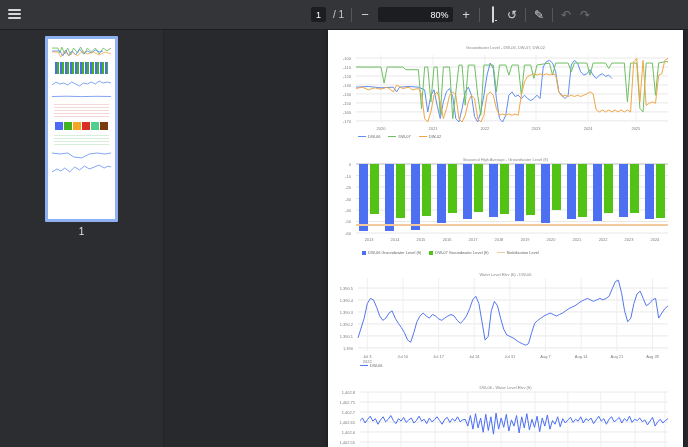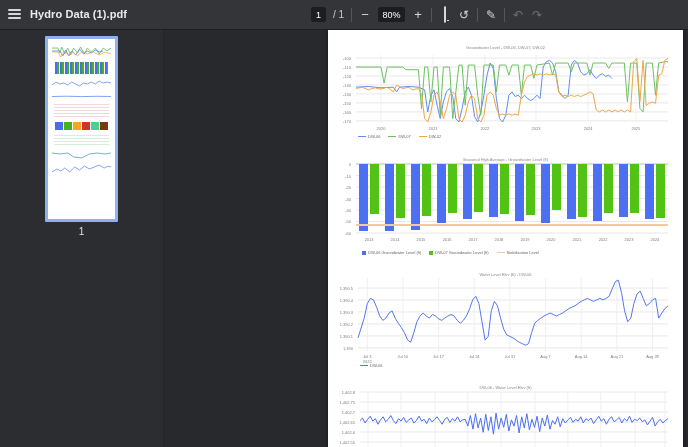--- a/index.html
+++ b/index.html
@@ -11,21 +11,21 @@
            border-bottom:1px solid #1d1e21;z-index:30;}
   .menu-btn{position:absolute;left:8px;top:9px;width:13px;height:10px;display:flex;
             flex-direction:column;justify-content:space-between;cursor:pointer;}
   .menu-btn i{display:block;height:1.6px;background:#d6d8db;border-radius:1px;}
   .doc-title{position:absolute;left:30px;top:0;height:29px;line-height:29px;color:#e9eaee;
              font-size:11px;font-weight:600;letter-spacing:.1px;}
   .controls{position:absolute;left:311px;top:0;height:29px;display:flex;align-items:center;gap:7px;}
   .tb-box{background:#1c1d20;color:#fff;border-radius:2px;display:flex;align-items:center;
           justify-content:center;font-size:9px;}
   .page-box{width:15px;height:15px;}
-  .zoom-box{width:27px;height:15px;}
+  .zoom-box{width:27px;height:15px;padding-left:48px;}
   .tb-text{color:#c9cbcf;font-size:10px;}
   .tb-btn{color:#d5d7db;font-size:13px;line-height:13px;width:12px;text-align:center;cursor:pointer;user-select:none;}
   .tb-glyph{font-size:12px;}
   .sep{width:1px;height:14px;background:#54565a;}
   .fit-icon{width:8px;height:12px;border:1px solid #d5d7db;border-radius:2px;position:relative;}
   .fit-icon::after{content:"";position:absolute;left:2px;bottom:1px;width:2px;height:1px;background:#d5d7db;}
   .dim .tb-glyph{color:#6e7074;}
 
   
   .sidebar{position:absolute;left:0;top:30px;width:163px;bottom:0;background:#2c2d31;
@@ -96,21 +96,20 @@
 <body>
 
 <div class="app">
 
   <div class="toolbar">
     <div class="menu-btn">
       <i></i>
         <i></i>
         <i></i>
     </div>
-    <div class="doc-title">Hydro Data (1).pdf</div>
     <div class="controls">
       <div class="tb-box page-box">1</div>
       <span class="tb-text">/ 1</span>
       <span class="sep"></span>
       <span class="tb-btn">−</span>
       <div class="tb-box zoom-box">80%</div>
       <span class="tb-btn">+</span>
       <span class="sep"></span>
       <span class="tb-btn"><span class="fit-icon"></span></span>
       <span class="tb-btn"><span class="tb-glyph">↺</span></span>

